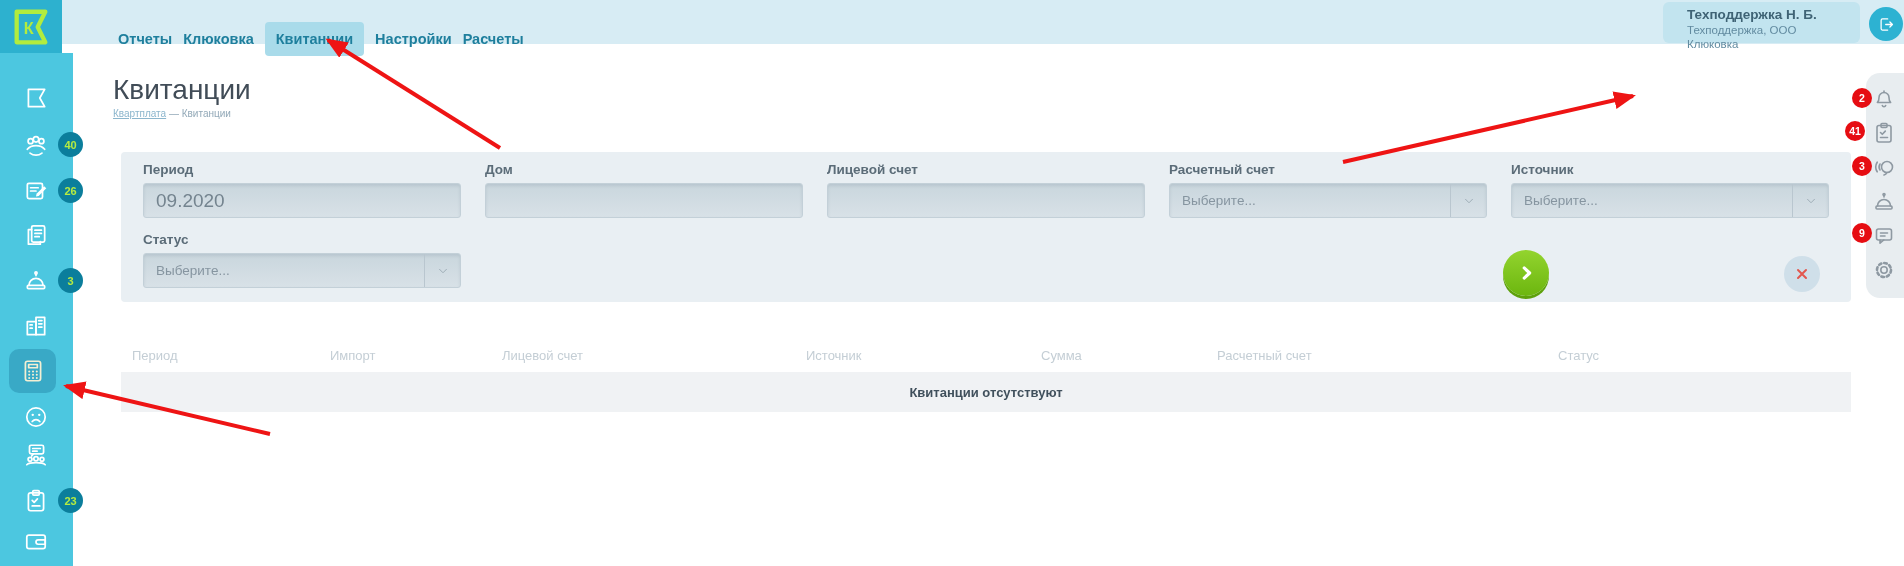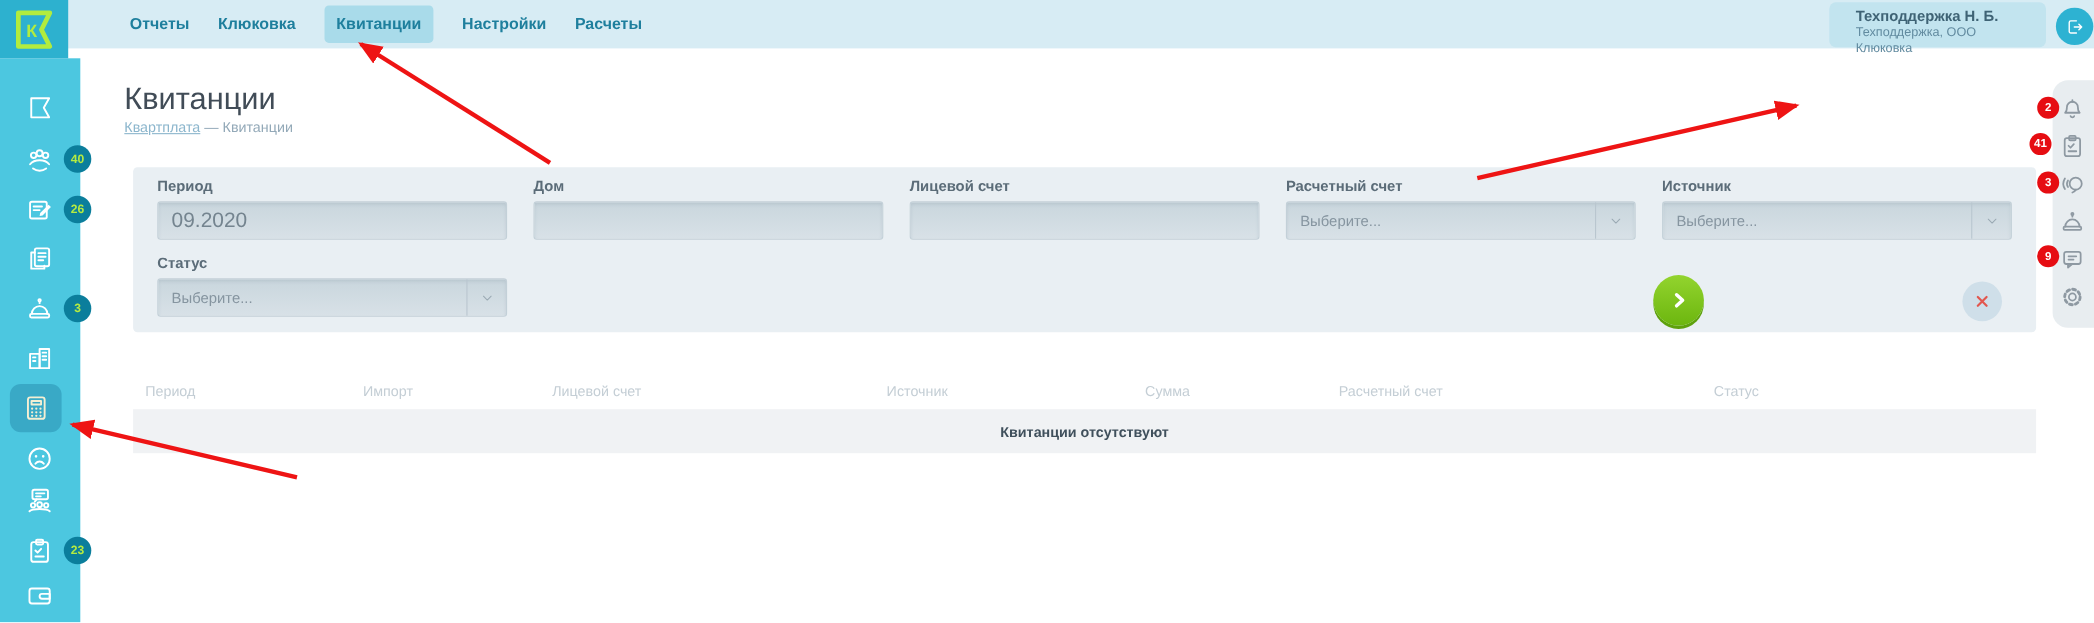--- a/index.html
+++ b/index.html
@@ -2,21 +2,21 @@
 <html><head>
 <meta charset="utf-8">
 <style>
   * { margin:0; padding:0; box-sizing:border-box; }
   body { font-family:"Liberation Sans", sans-serif; background:#fff; }
   .stage { position:relative; width:1904px; height:566px; overflow:hidden; background:#fff; }
 
   
   .topbar { position:absolute; left:0; top:0; width:1904px; height:44px; background:#d7ecf4; }
   .logo { position:absolute; left:0; top:0; width:62px; height:53px; background:#2db1cf; display:flex; align-items:center; justify-content:center; z-index:5; }
-  .nav { position:absolute; left:118px; top:0; height:44px; display:flex; align-items:center; gap:26px; }
+  .nav { position:absolute; left:118px; top:17px; height:44px; display:flex; align-items:center; gap:11px; }
   .nav-item { font-size:14.5px; font-weight:bold; color:#1e7f9d; cursor:pointer; white-space:nowrap; }
   .nav-item.active { background:#a9dbea; border-radius:4px; padding:9px 11px; }
   .user-box { position:absolute; left:1663px; top:2px; width:197px; height:41px; background:#c2e4ef; border-radius:6px; padding:5px 10px 0 24px; }
   .user-name { font-size:13.5px; font-weight:bold; color:#3f6375; line-height:16px; }
   .user-role { font-size:11.5px; color:#628ba0; line-height:14px; }
   .avatar { position:absolute; left:1869px; top:7px; width:34px; height:34px; border-radius:50%; background:#2db2d2; display:flex; align-items:center; justify-content:center; color:#fff; z-index:6; }
 
   
   .sidebar { position:absolute; left:0; top:53px; width:73px; height:513px; background:#4cc7e0; }
   .s-item { position:absolute; left:23px; width:26px; height:26px; color:#fff; cursor:pointer; }
@@ -25,21 +25,21 @@
   .s-badge { position:absolute; left:58px; width:25px; height:25px; border-radius:50%; background:#0b7e9c; color:#b5eb41; font-size:11px; font-weight:bold; display:flex; align-items:center; justify-content:center; z-index:4; }
 
   
   .right-panel { position:absolute; left:1866px; top:73px; width:38px; height:225px; background:#e8edf0; border-radius:14px 0 0 14px; }
   .r-icon { position:absolute; left:1872px; width:24px; height:24px; color:#8e99a2; cursor:pointer; z-index:3; }
   .r-icon svg { width:24px; height:24px; display:block; }
   .r-badge { position:absolute; height:20px; min-width:20px; padding:0 3px; border-radius:10px; background:#e60d12; color:#fff; font-size:10.5px; font-weight:bold; display:flex; align-items:center; justify-content:center; z-index:4; }
 
   
   .h1 { position:absolute; left:113px; top:74px; font-size:28px; color:#414c57; }
-  .crumbs { position:absolute; left:113px; top:108px; font-size:13px; color:#93a9b8; }
+  .crumbs { position:absolute; left:113px; top:108px; font-size:10px; color:#93a9b8; }
   .crumbs .lnk { color:#8cb6cd; text-decoration:underline; cursor:pointer; }
   .btn-primary { position:absolute; left:1650px; top:75px; width:190px; height:37px; border:none; border-radius:5px;
     background:linear-gradient(180deg,#9ad32f,#7cbc17); border-bottom:3px solid #649f10; color:#fff; font-family:"Liberation Sans",sans-serif;
     font-size:15px; font-weight:bold; cursor:pointer; text-shadow:0 1px 1px rgba(0,0,0,.15); }
 
   
   .panel { position:absolute; left:121px; top:152px; width:1730px; height:150px; background:#e9eff3; border-radius:4px; }
   .fg { position:absolute; width:318px; }
   .f-label { font-size:13.5px; font-weight:bold; color:#5b6c78; margin-bottom:6px; }
   .f-input, .f-select { position:relative; width:318px; height:35px; border:1px solid #c3d0d8; border-radius:3px;

